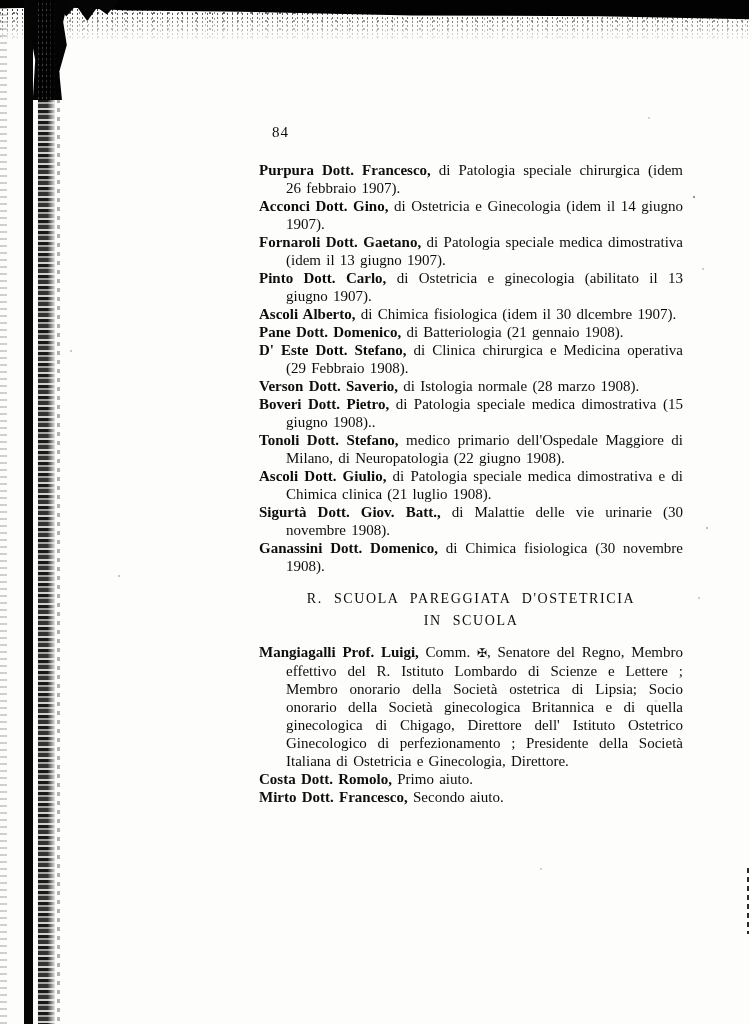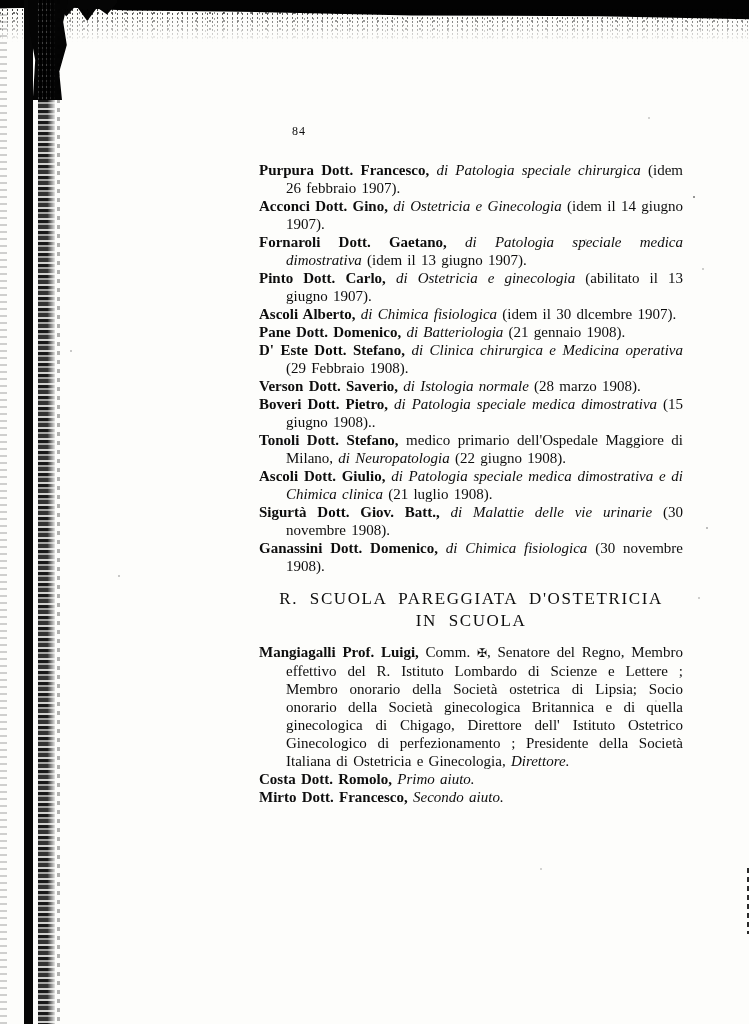--- a/index.html
+++ b/index.html
@@ -75,47 +75,47 @@
     background: repeating-linear-gradient(180deg, #2a2a2a 0 5px, transparent 5px 9px);
   }
   .speck {
     position: absolute; width: 2px; height: 2px; border-radius: 50%;
     background: rgba(0,0,0,.55);
   }
 
   
   .page-number {
     position: absolute; left: 272px; top: 124px;
-    font-size: 12px; letter-spacing: 1px; margin-left: 20px;
+    font-size: 15px; letter-spacing: 1px;
   }
   .text-column {
     position: absolute; left: 259px; top: 161px; width: 424px;
   }
   .entry {
     margin: 0;
     font-size: 15px;
     line-height: 18px;
     text-align: justify;
     padding-left: 27px;
     text-indent: -27px;
     word-spacing: 1.5px;
   }
   .entry .b { font-weight: bold; }
-  .entry .i { font-style: italic; }
+  .entry .i { }
   .entry .r { font-style: normal; font-weight: normal; }
   .entry .sym { font-family: "DejaVu Sans", sans-serif; font-size: 12px; }
 
   .section-heading {
     margin: 13px 0 11px 0;
     text-align: center;
     text-indent: 0;
   }
   .section-heading .line1, .section-heading .line2 {
     display: block;
-    font-size: 17px;
+    font-size: 14px;
     line-height: 22px;
     letter-spacing: 1.6px;
     word-spacing: 6px;
   }
 </style>
 </head>
 <body>
 
 <div class="page">
 

